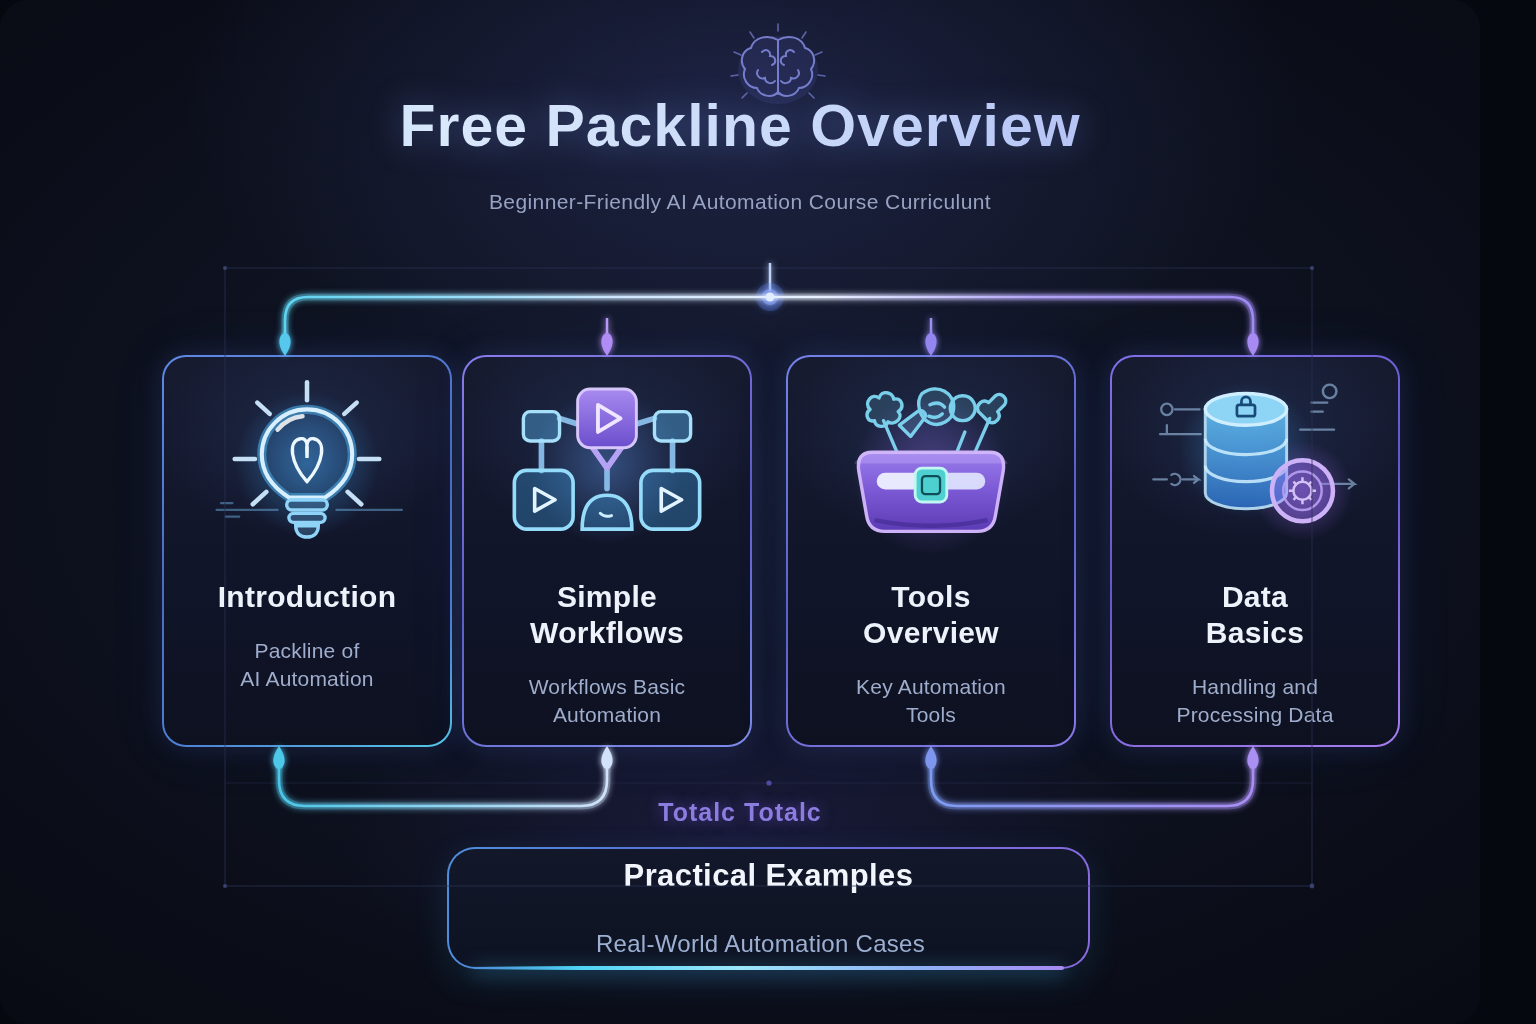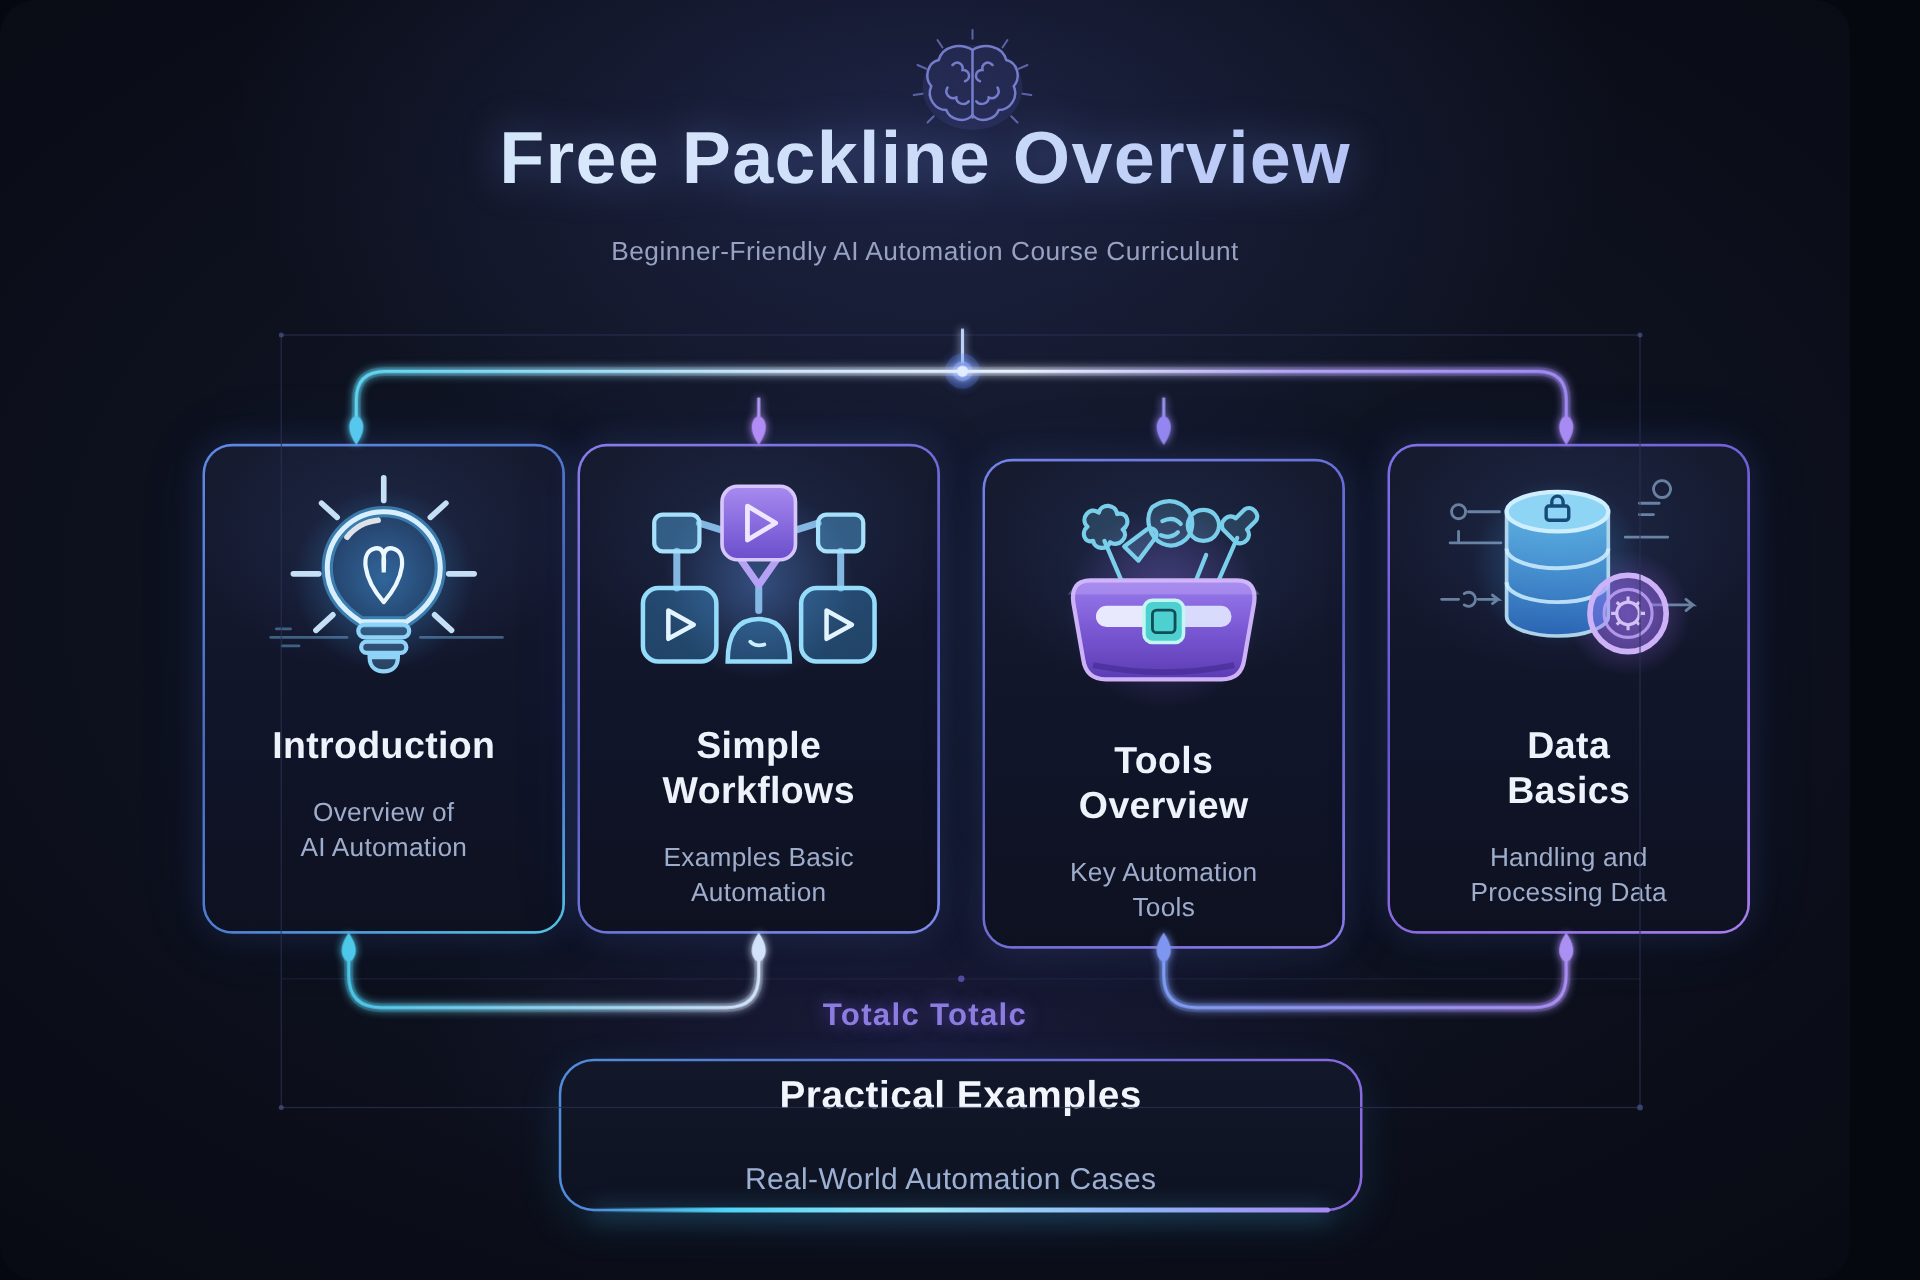--- a/index.html
+++ b/index.html
@@ -40,21 +40,21 @@
   }
   .card-inner{
     position:relative;width:100%;height:100%;border-radius:22px;
     background:
       radial-gradient(220px 150px at 50% 20%, rgba(86,130,220,.14), rgba(0,0,0,0) 70%),
       linear-gradient(180deg,#161b30 0%,#11152a 55%,#0d1120 100%);
     display:flex;flex-direction:column;align-items:center;
   }
   .card1{background:linear-gradient(155deg,#5f8ae6 0%,#4a6cc2 45%,#4e7ed4 75%,#55c8e6 100%);margin-left:28px;}
   .card2{background:linear-gradient(155deg,#8a7cec 0%,#5d5dc6 50%,#7e8cec 100%);}
-  .card3{background:linear-gradient(155deg,#7583ea 0%,#5a62c8 50%,#8a7ae8 100%);margin-top:12px;}
+  .card3{background:linear-gradient(155deg,#7583ea 0%,#5a62c8 50%,#8a7ae8 100%);}
   .card4{background:linear-gradient(155deg,#8270e8 0%,#6656cc 45%,#a87ef0 100%);}
   .icon-wrap{height:208px;width:100%;display:flex;align-items:center;justify-content:center;margin-top:6px;}
   .icon-wrap svg{width:226px;height:196px;}
   .card h2{
     margin:8px 0 0 0;font-size:30px;line-height:1.2;font-weight:700;color:#eef2fb;
     text-align:center;letter-spacing:.3px;
   }
   .card p{
     margin:22px 0 0 0;font-size:21px;line-height:1.35;font-weight:400;color:#9fadcc;
     text-align:center;letter-spacing:.2px;
@@ -216,21 +216,21 @@
           <path d="M74,52 A32,32 0 0 1 96,40" fill="none" stroke="#ffffff" stroke-width="4" stroke-linecap="round" opacity="0.85"></path>
           <path d="M100,98 C85,81 83,62 94,60 C102,58.5 100,70 100,77 C100,70 98,58.5 106,60 C117,62 115,81 100,98" fill="none" stroke="#ecf8ff" stroke-width="3" stroke-linecap="round"></path>
           <g fill="rgba(110,195,250,0.25)" stroke="#8fd4f8" stroke-width="3">
             <rect x="82" y="114" width="36" height="9" rx="4.5"></rect>
             <rect x="84" y="126" width="32" height="8" rx="4"></rect>
             <path d="M90,137 h20 c0,7 -4.5,10 -10,10 s-10,-3 -10,-10 z"></path>
           </g>
         </svg>
       </div>
       <h2 class="pre">Introduction</h2>
-      <p class="pre">Overview of
+      <p class="pre">Packline of
 AI Automation</p>
     </div>
   </article>
 
   <article class="card card2" style="left:462px">
     <div class="card-inner">
       <div class="icon-wrap">
         <svg viewBox="0 0 200 170">
           <defs>
             <radialGradient id="wfGlow" cx="0.5" cy="0.5" r="0.5">
@@ -262,21 +262,21 @@
             <rect x="130" y="88" width="52" height="52" rx="11"></rect>
             <path d="M78,140 Q78,110 100,110 Q122,110 122,140 Z"></path>
           </g>
           <path d="M36,104 L54,114 L36,124 Z" fill="none" stroke="#e2f4ff" stroke-width="3.2" stroke-linejoin="round"></path>
           <path d="M148,104 L166,114 L148,124 Z" fill="none" stroke="#e2f4ff" stroke-width="3.2" stroke-linejoin="round"></path>
           <path d="M94,126 q4,4 10,2" fill="none" stroke="#cdeeff" stroke-width="2.6" stroke-linecap="round"></path>
         </svg>
       </div>
       <h2 class="pre">Simple
 Workflows</h2>
-      <p class="pre">Examples Basic
+      <p class="pre">Workflows Basic
 Automation</p>
     </div>
   </article>
 
   <article class="card card3" style="left:786px">
     <div class="card-inner">
       <div class="icon-wrap">
         <svg viewBox="0 0 200 170">
           <defs>
             <radialGradient id="tbGlow" cx="0.5" cy="0.5" r="0.5">

